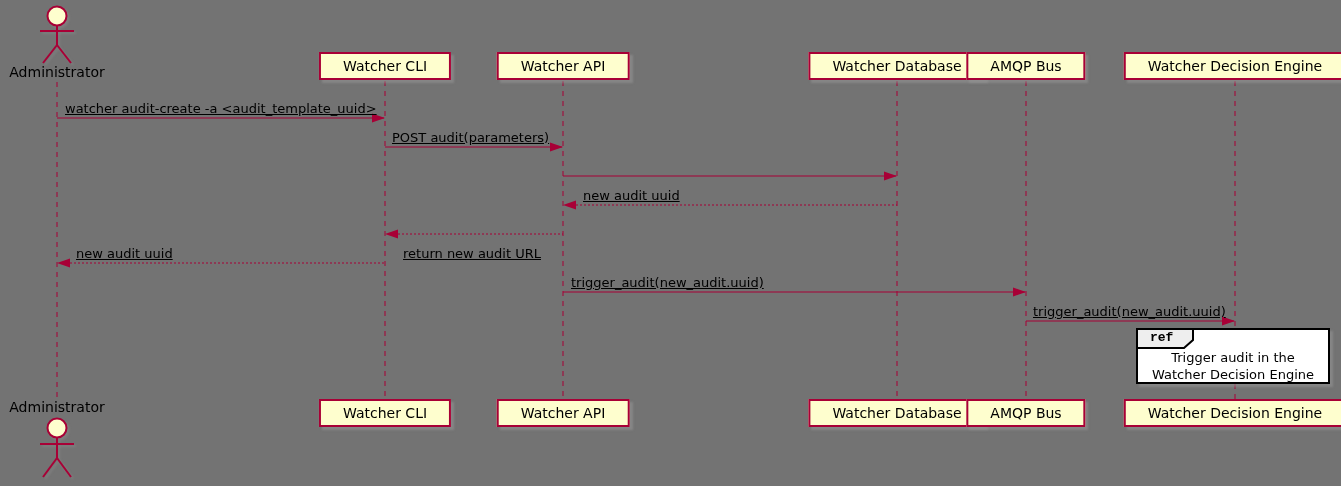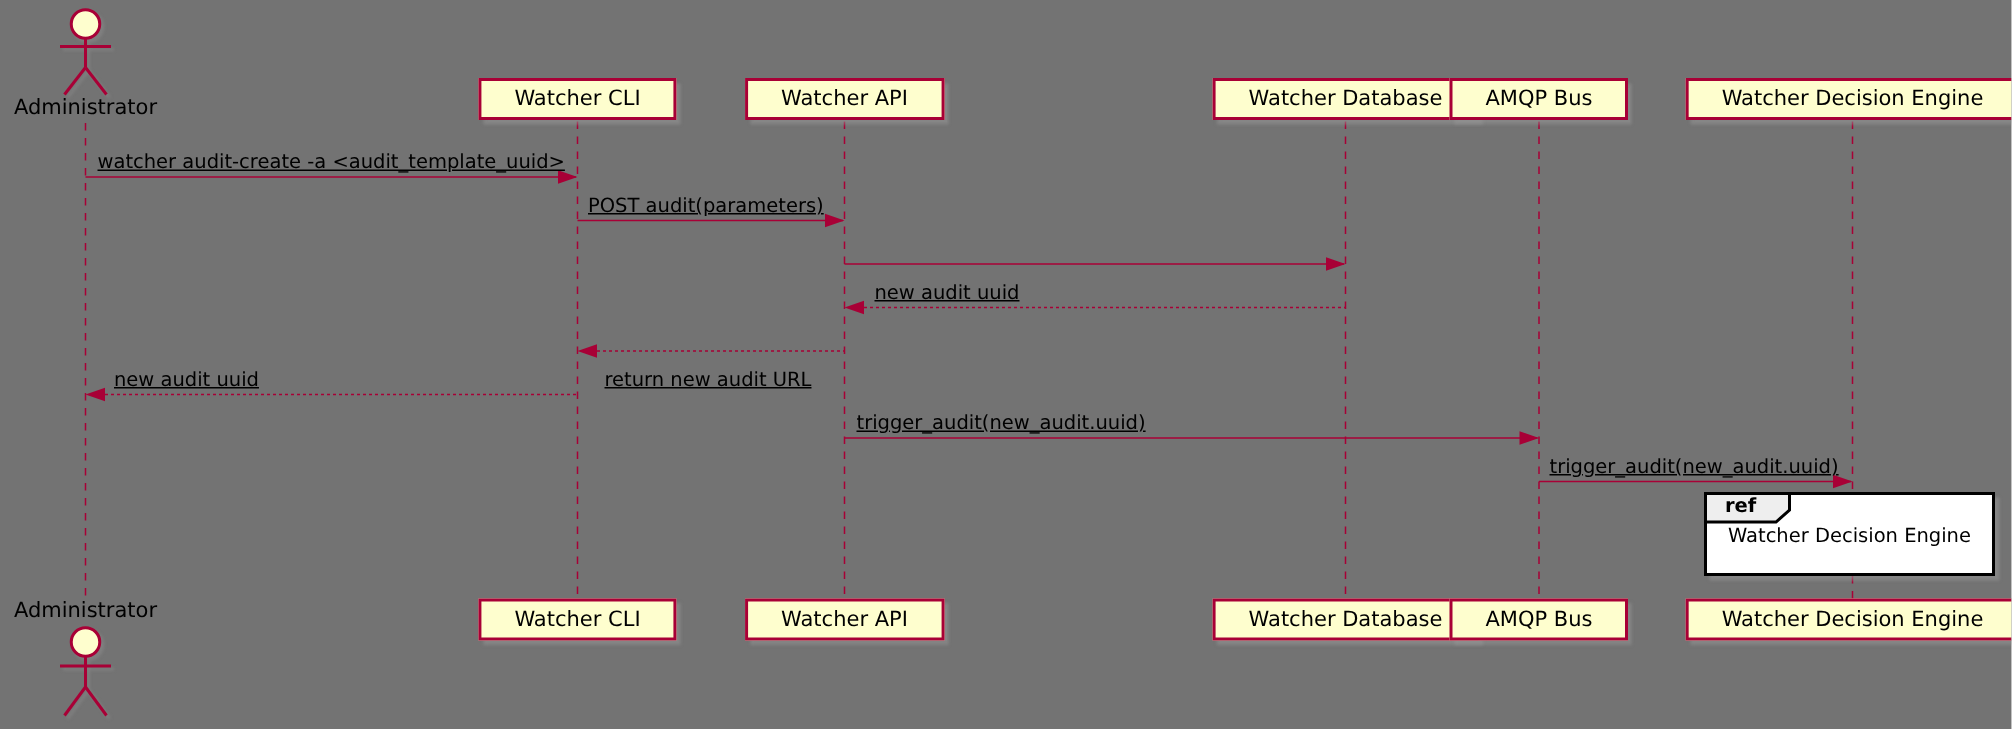--- a/index.html
+++ b/index.html
@@ -64,20 +64,21 @@
     border: 2px solid #000000;
     box-shadow: 3px 3px 2px rgba(150,150,150,0.55);
     box-sizing: border-box;
   }
   .ref-tab-svg { position: absolute; left: -2px; top: -2px; }
   .ref-keyword {
     position: absolute;
     left: 12px; top: 0px;
     font-size: 13px;
     font-weight: bold;
+    font-family: Liberation Mono, monospace;
   }
   .ref-body {
     position: absolute;
     left: 0; top: 19px;
     width: 100%;
     text-align: center;
     font-size: 13px;
     line-height: 17px;
   }
 </style>
@@ -177,17 +178,18 @@
   <span class="msg-label" style="left:76px;  top:246px;">new audit uuid</span>
   <span class="msg-label" style="left:571px; top:275px;">trigger_audit(new_audit.uuid)</span>
   <span class="msg-label" style="left:1033px; top:304px;">trigger_audit(new_audit.uuid)</span>
 
   <div class="ref-box">
     <svg class="ref-tab-svg" width="64" height="22" viewBox="0 0 64 22">
       <path d="M1,1 H57 V12 L48,20 H1 Z" fill="#EEEEEE" stroke="#000000" stroke-width="2"></path>
     </svg>
     <span class="ref-keyword">ref</span>
     <div class="ref-body">
+      <div>Trigger audit in the</div>
       <div>Watcher Decision Engine</div>
     </div>
   </div>
 
 </div>
 
 </body></html>

